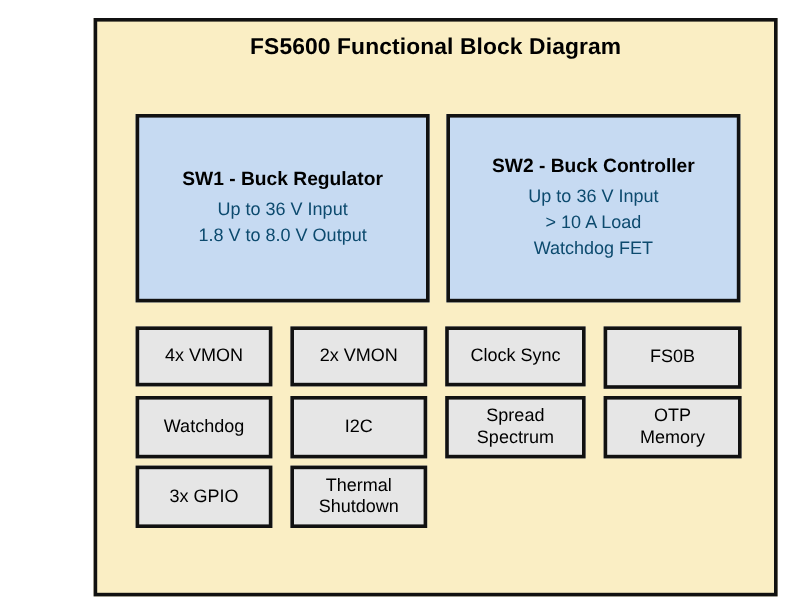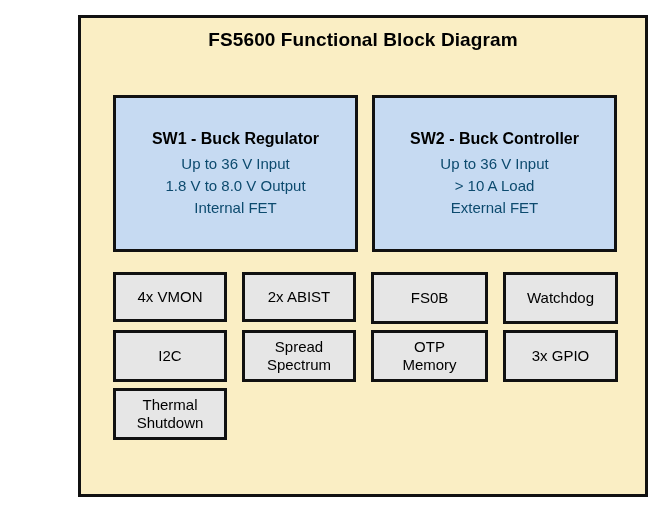--- a/index.html
+++ b/index.html
@@ -116,39 +116,41 @@
   <div class="diagram-frame">
 
     <div class="diagram-title">FS5600 Functional Block Diagram</div>
 
     <div class="sw-row">
 
       <div class="sw-block">
         <div class="sw-title">SW1 - Buck Regulator</div>
         <div class="sw-line">Up to 36 V Input</div>
         <div class="sw-line">1.8 V to 8.0 V Output</div>
-        <div class="sw-line">Internal FET</div>
       </div>
 
       <div class="sw-block">
         <div class="sw-title">SW2 - Buck Controller</div>
         <div class="sw-line">Up to 36 V Input</div>
         <div class="sw-line">&gt; 10 A Load</div>
-        <div class="sw-line">External FET</div>
+        <div class="sw-line">Watchdog FET</div>
       </div>
 
     </div>
 
     <div class="feature-grid">
 
       <div class="feature-cell">
         <span class="cell-text">4x VMON</span>
       </div>
       <div class="feature-cell">
-        <span class="cell-text">2x ABIST</span>
+        <span class="cell-text">2x VMON</span>
+      </div>
+      <div class="feature-cell">
+        <span class="cell-text">Clock Sync</span>
       </div>
 
       <div class="feature-cell r2">
         <span class="cell-text">FS0B</span>
       </div>
       <div class="feature-cell r2">
         <span class="cell-text">Watchdog</span>
       </div>
       <div class="feature-cell r2">
         <span class="cell-text">I2C</span>

